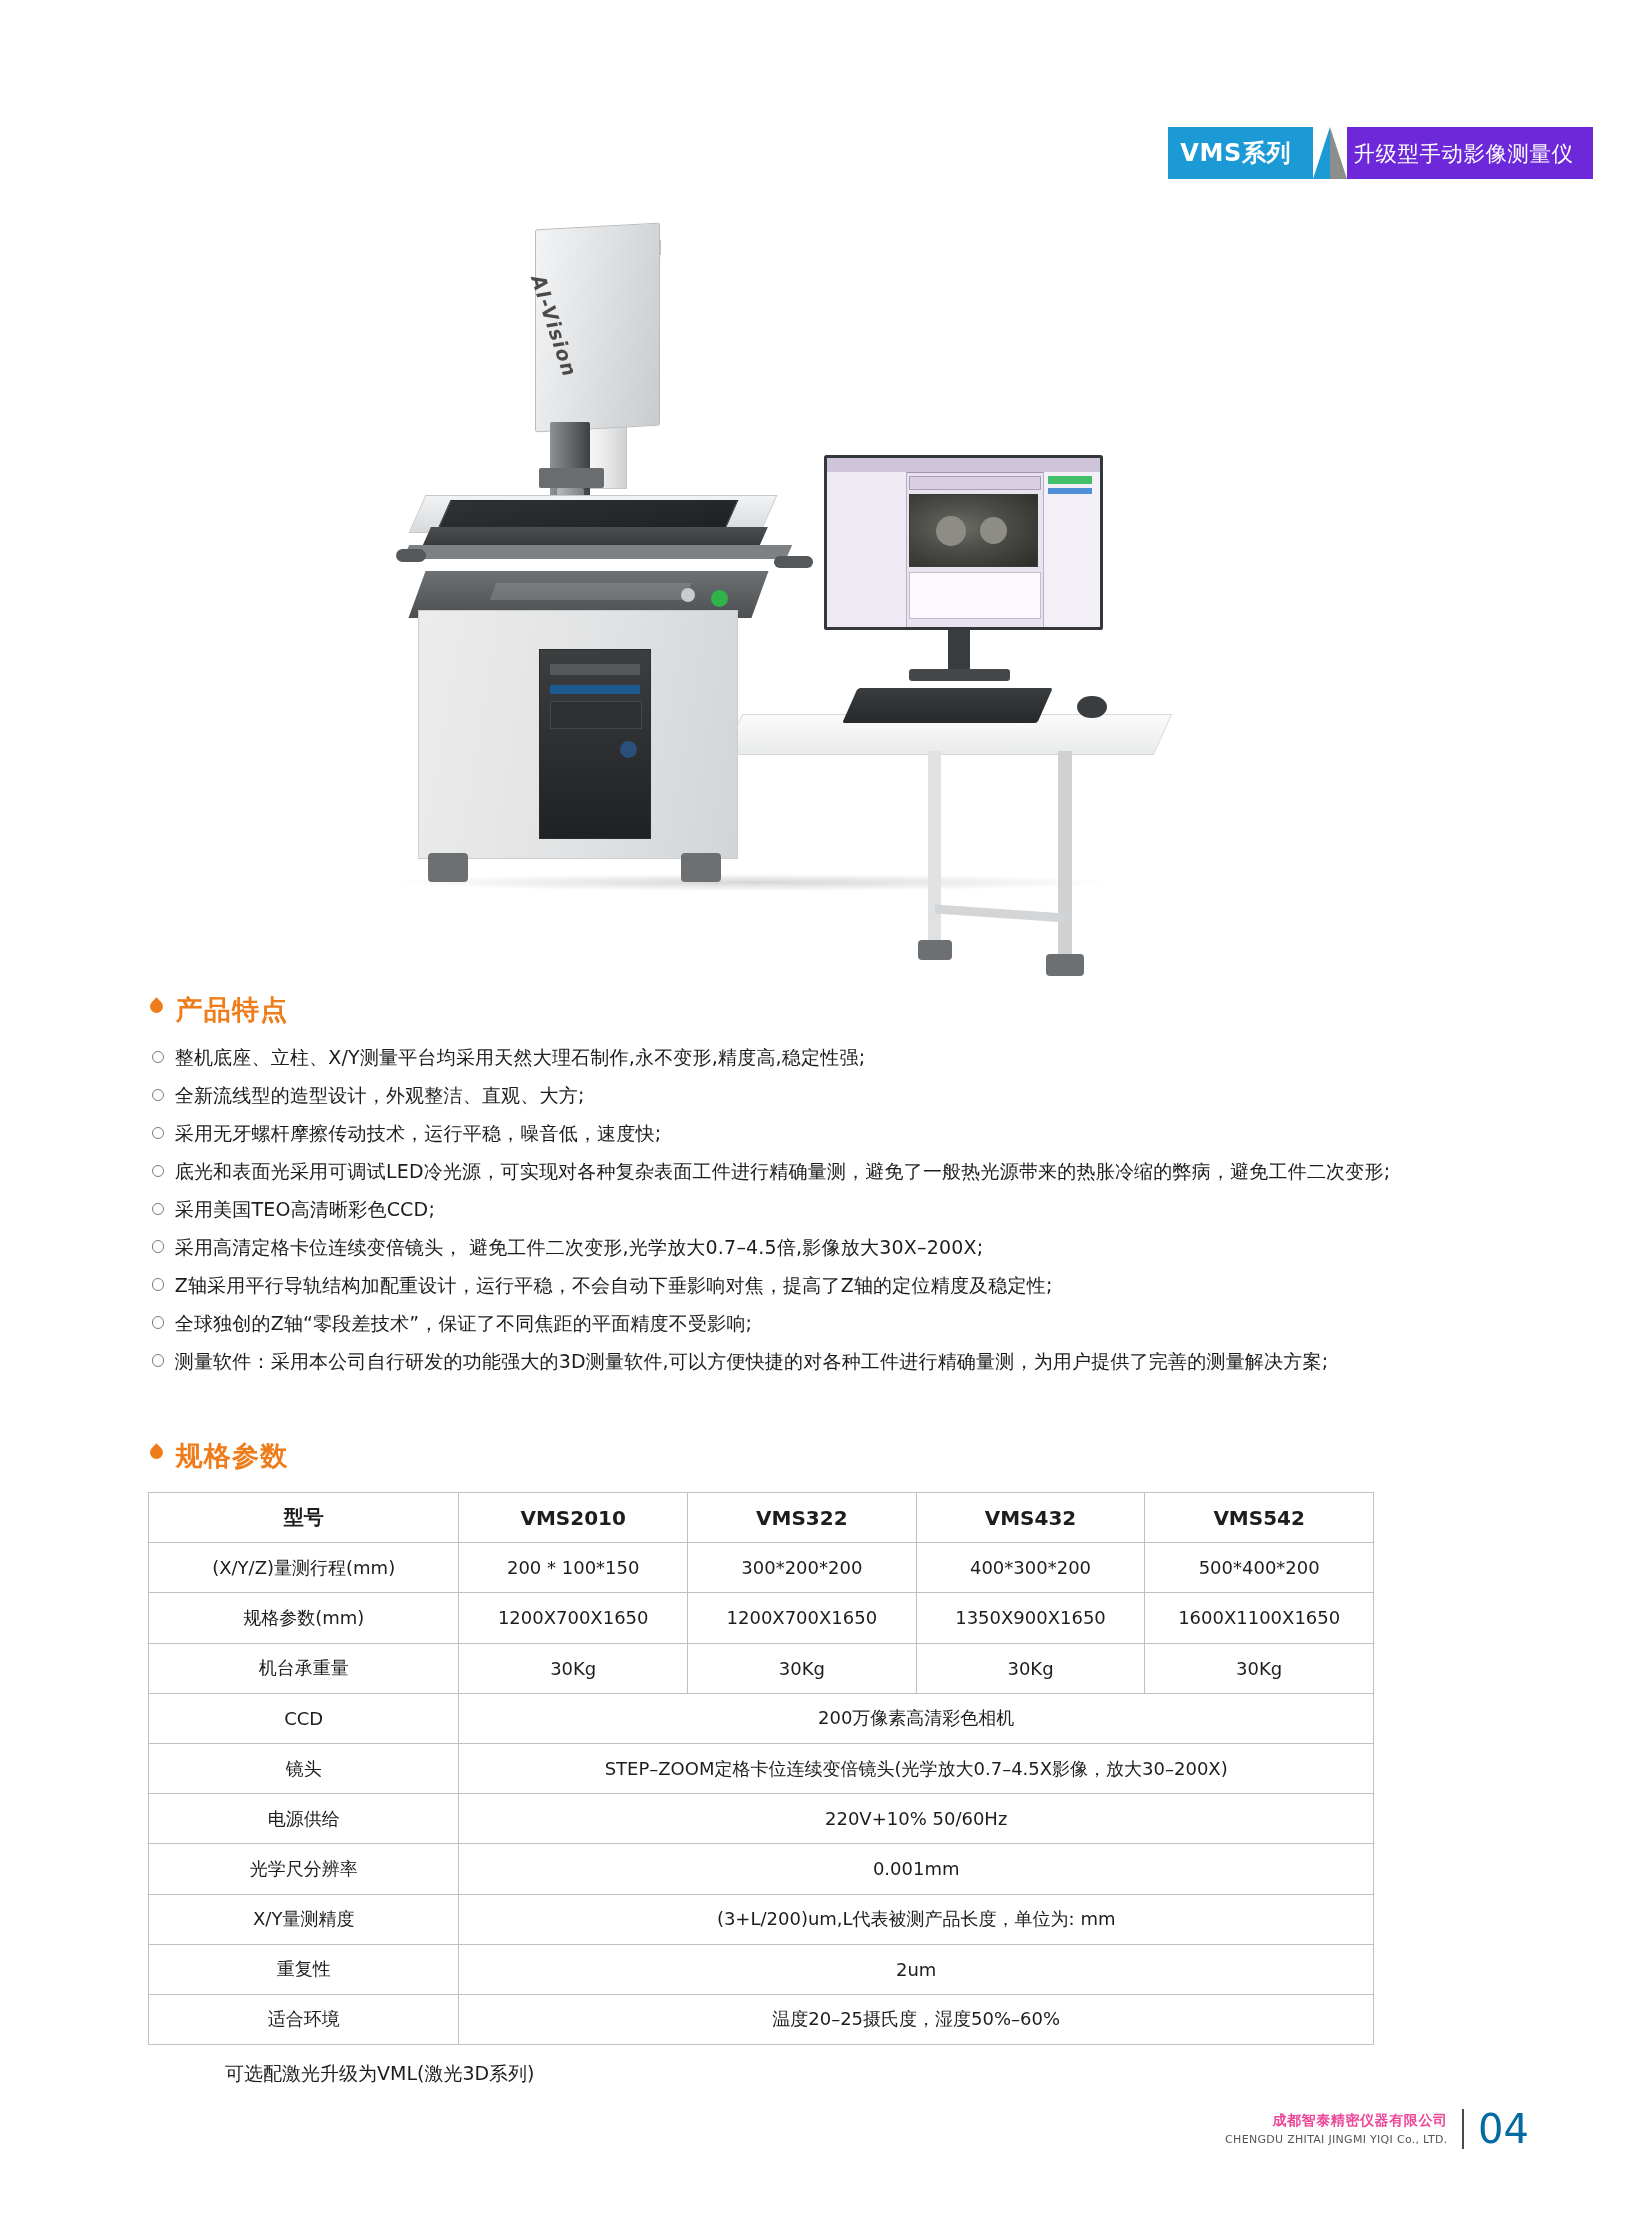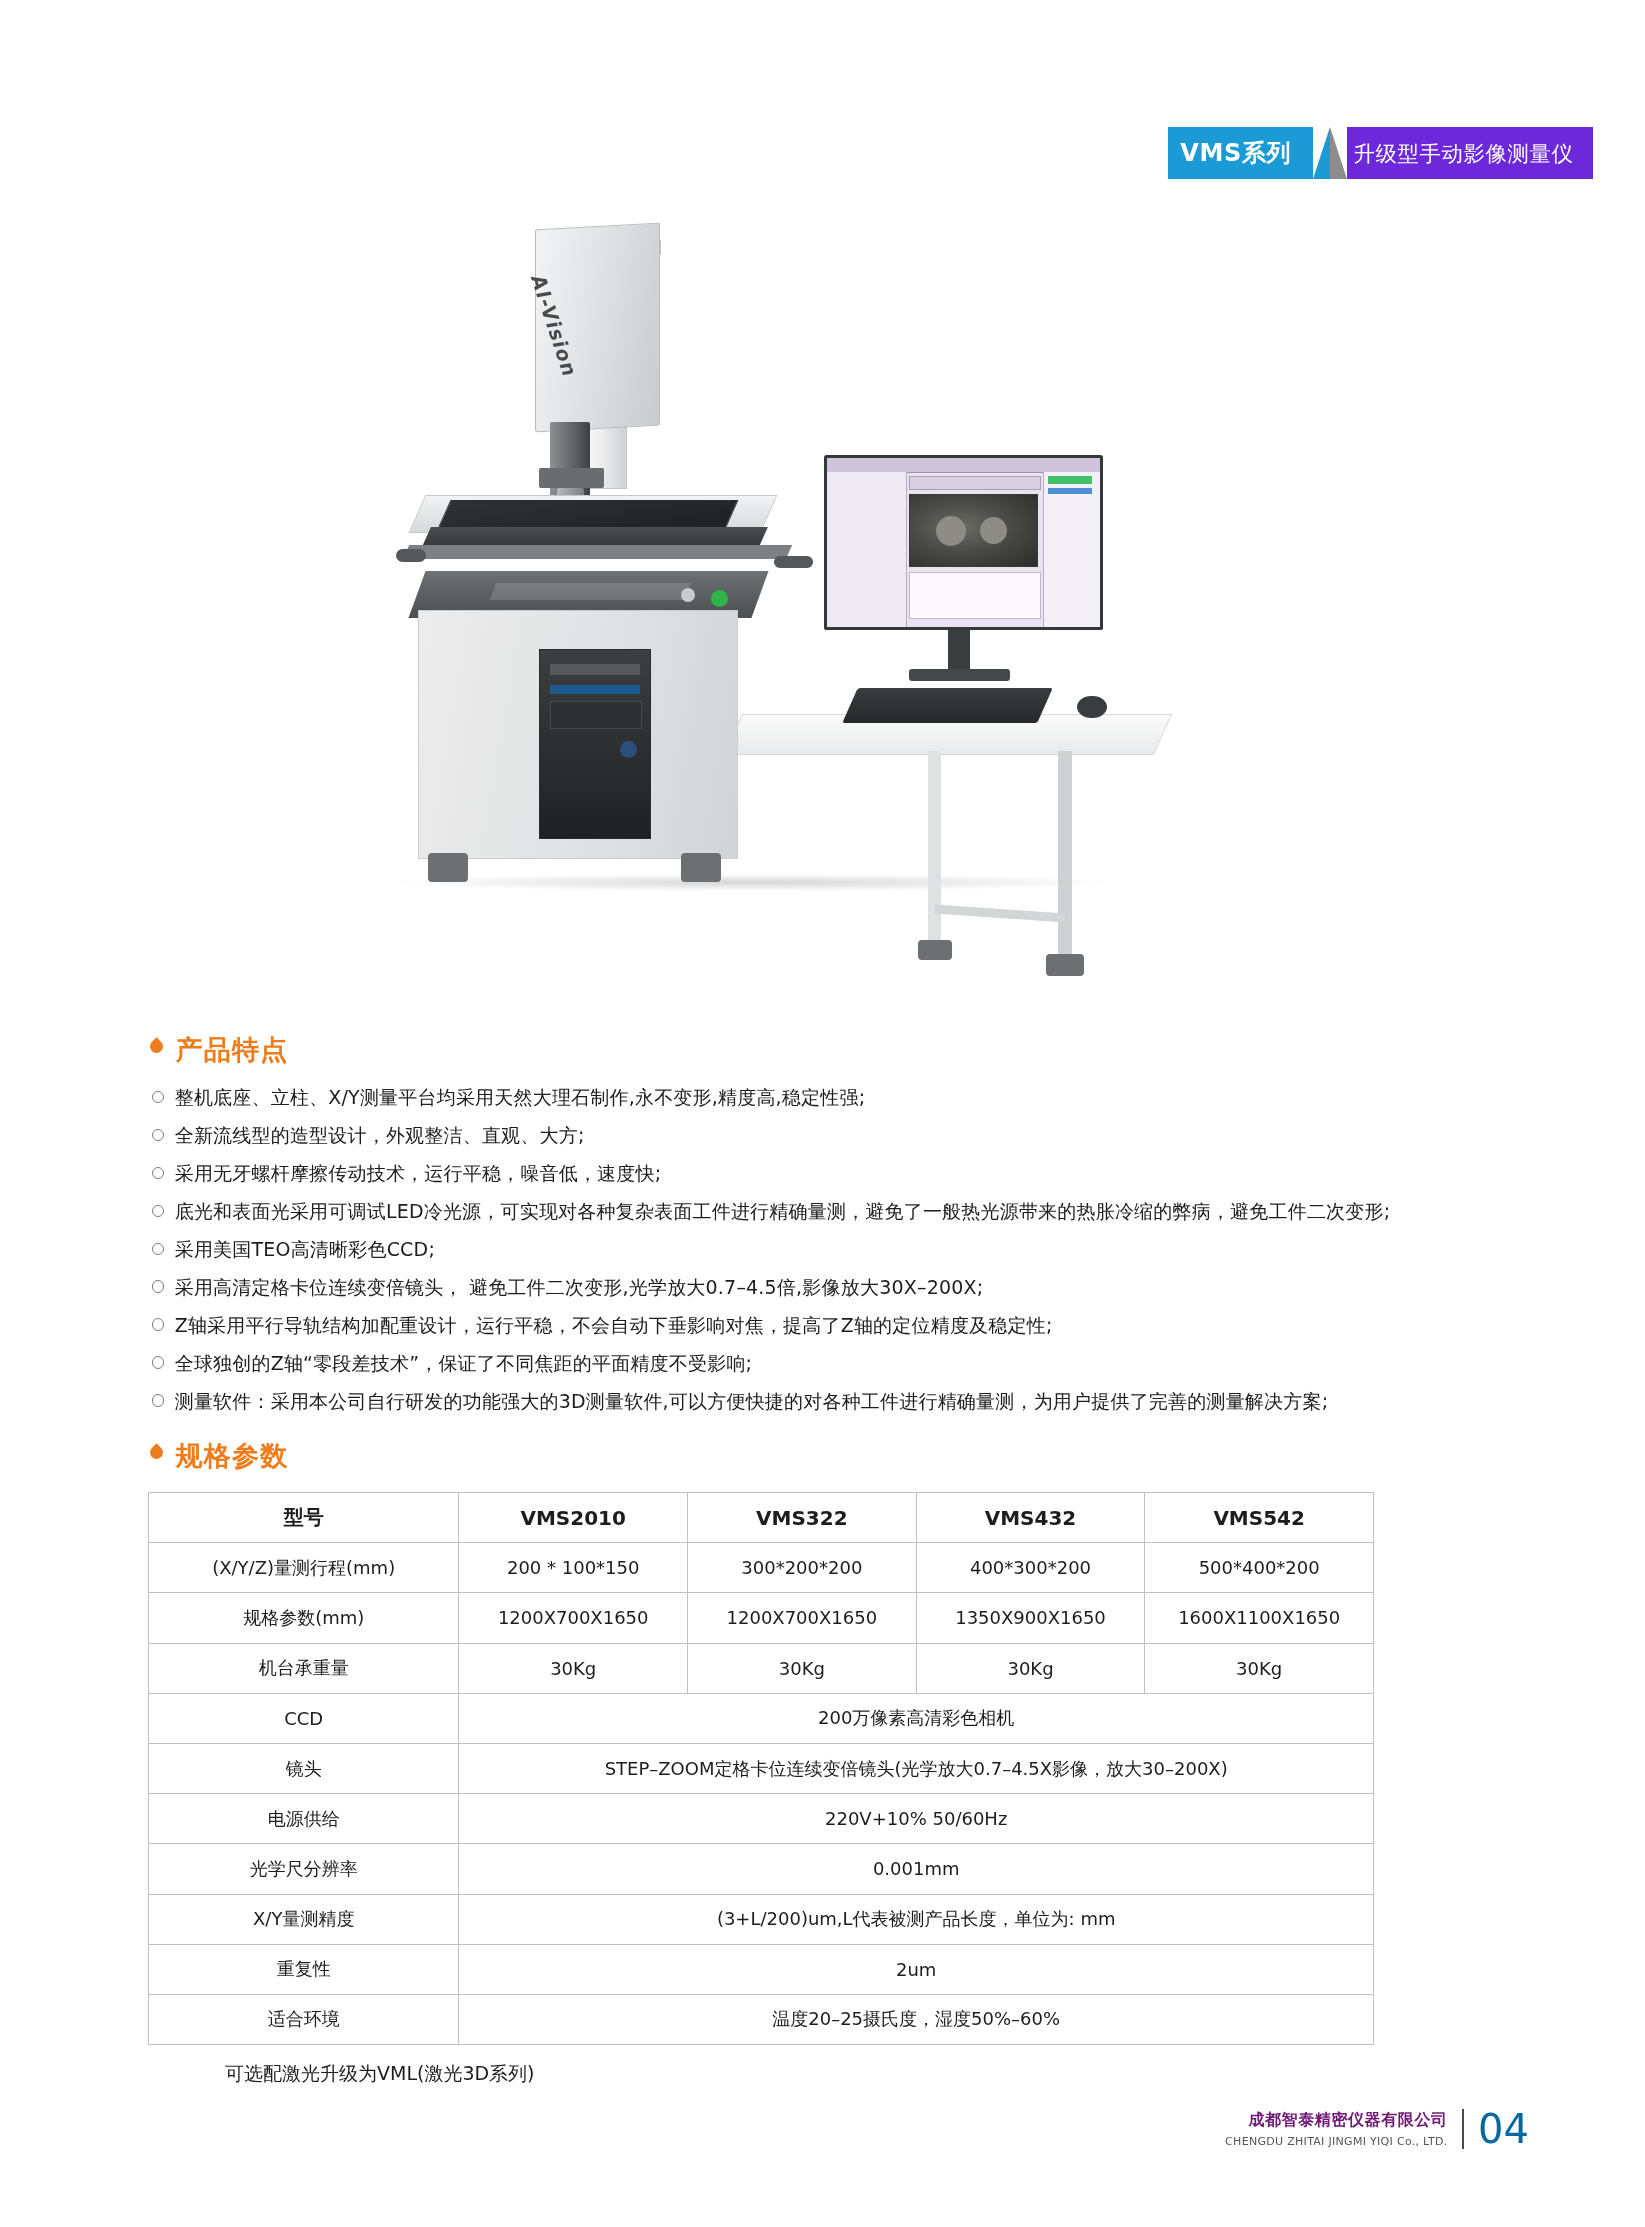--- a/index.html
+++ b/index.html
@@ -610,23 +610,23 @@
     right: 117px;
     bottom: 78px;
     display: flex;
     align-items: center;
     gap: 14.3px;
   }
   .footer-texts {
     text-align: right;
   }
   .footer-cn {
-    font-size: 16px;
+    font-size: 14px;
     font-weight: bold;
-    color: #701a75;
+    color: #ec4899;
     letter-spacing: 0.6px;
   }
   .footer-en {
     font-size: 11px;
     color: #555;
     letter-spacing: 0.3px;
     margin-top: 3.9px;
   }
   .footer-divider {
     width: 1.9px;
@@ -708,21 +708,21 @@
   <div class="mm-pc">
     <div class="mm-pc-bay"></div>
     <div class="mm-pc-bay2"></div>
     <div class="mm-pc-bay3"></div>
     <div class="mm-pc-power"></div>
   </div>
   <div class="mm-foot-l"></div>
   <div class="mm-foot-r"></div>
 </div>
 
-<div class="section" style="top:1032px;">
+<div class="section" style="top:992px;">
   <div class="section-title">
     <span class="drop-icon"></span>
     <h2>产品特点</h2>
   </div>
   <div class="features">
     <div class="feature-row">
       <span class="bullet-ring"></span>
       <span class="feature-text">整机底座、立柱、X/Y测量平台均采用天然大理石制作,永不变形,精度高,稳定性强;</span>
     </div>
     <div class="feature-row">

